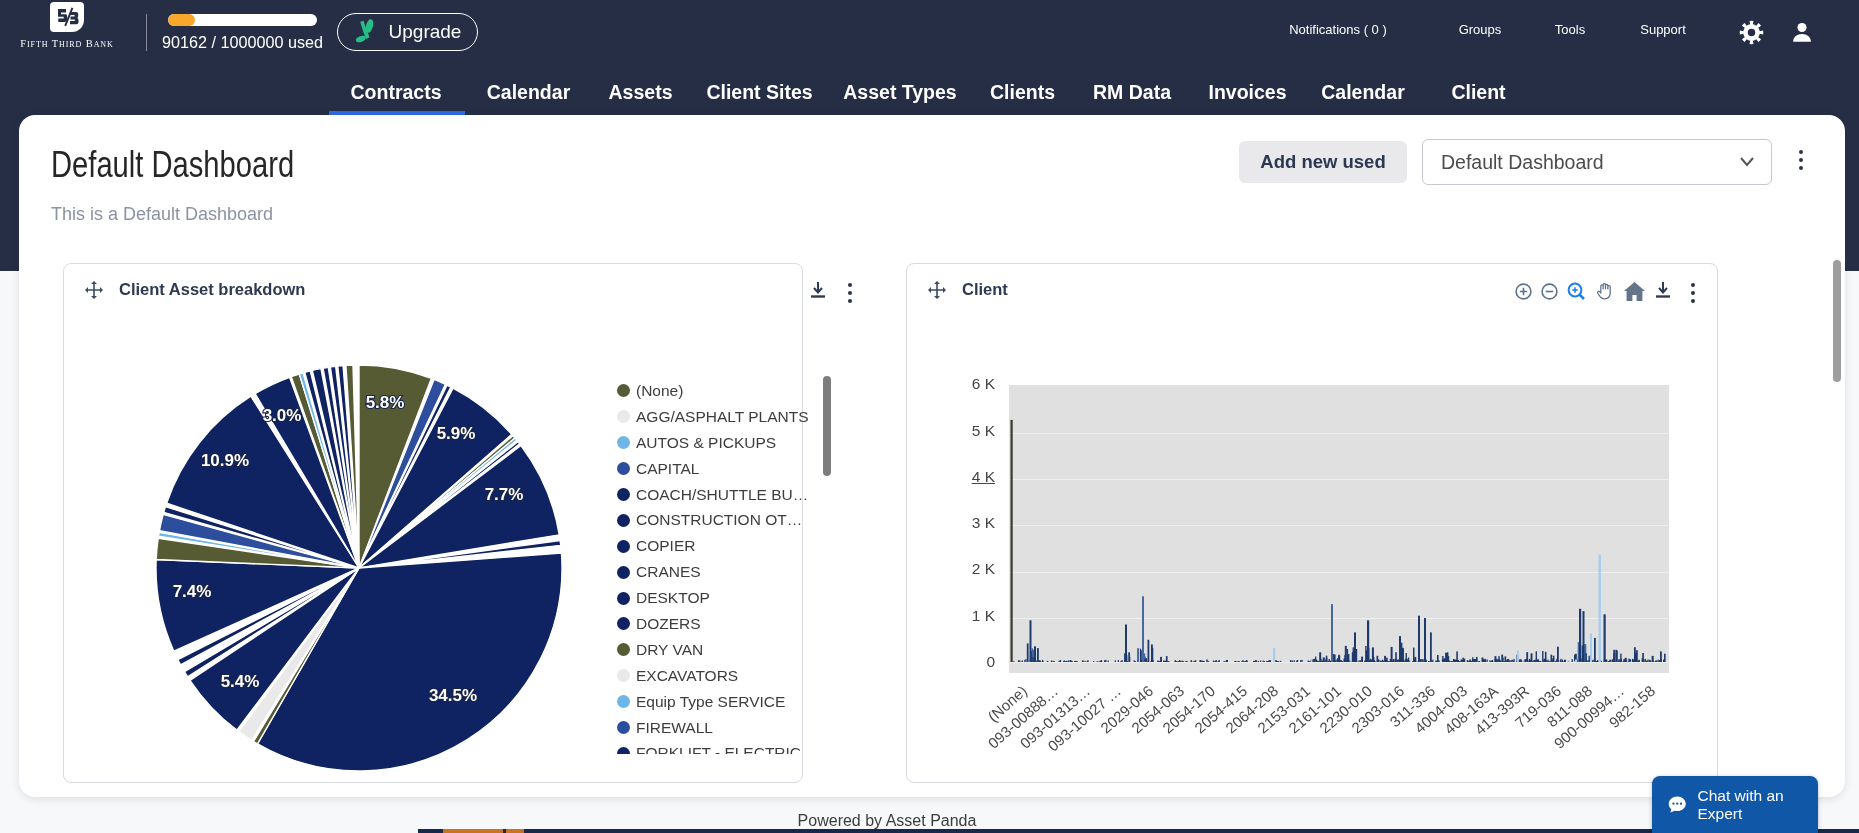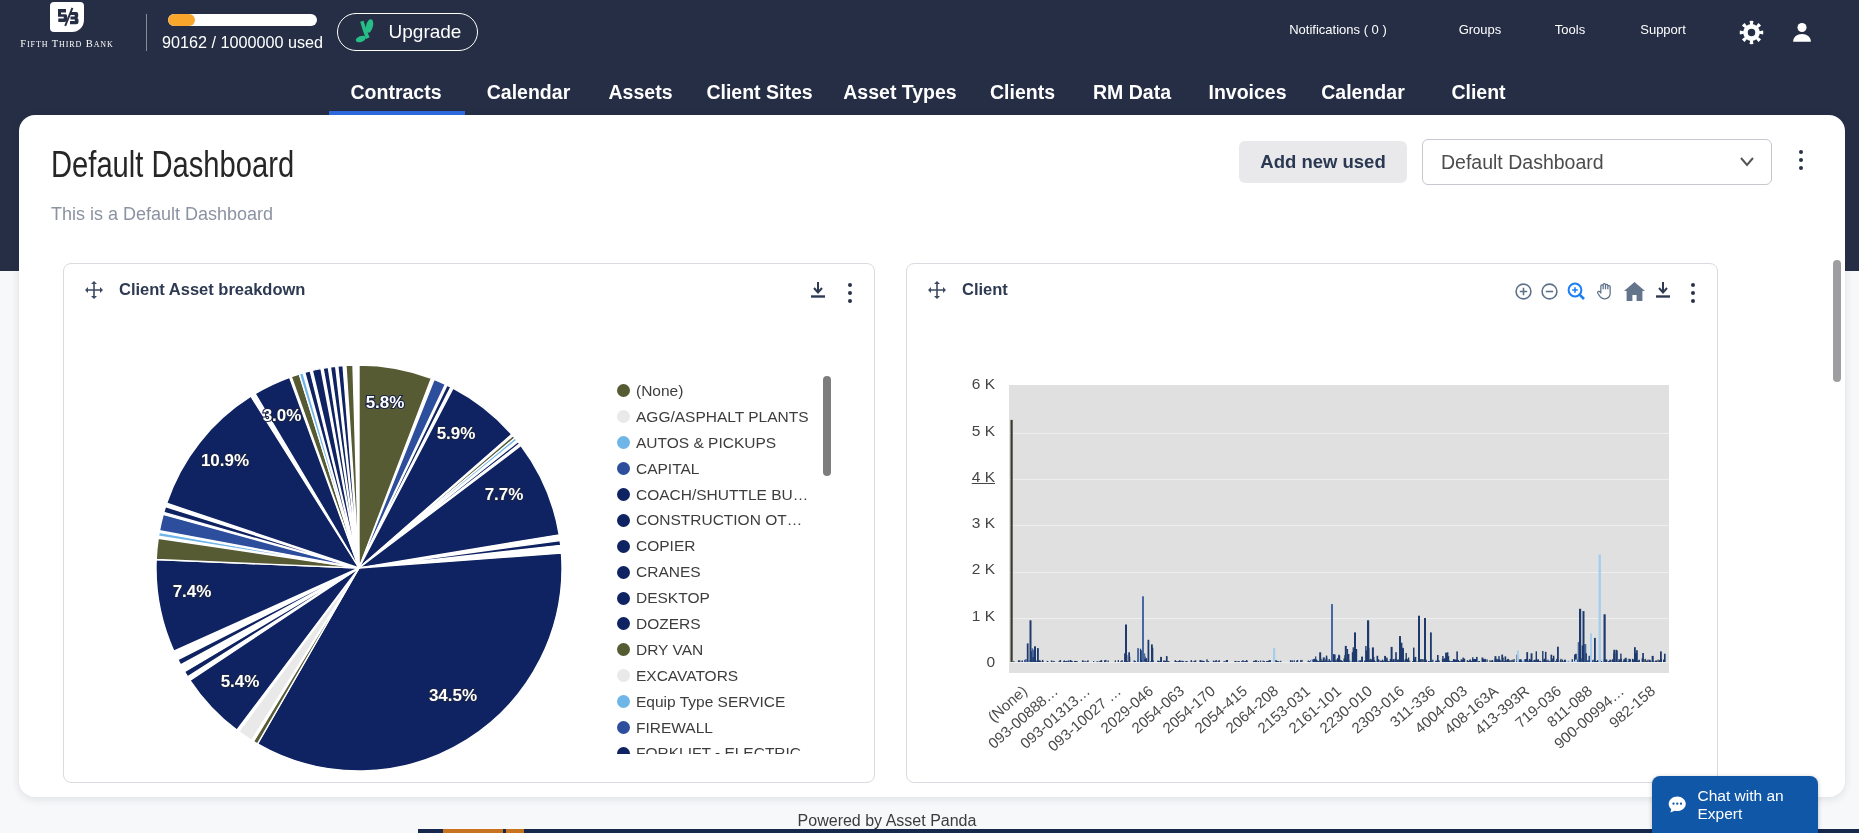--- a/index.html
+++ b/index.html
@@ -24,21 +24,21 @@
   .card { position:absolute; left:19px; top:115px; width:1826px; height:682px; background:#fff; border-radius:16px; box-shadow:0 2px 8px rgba(30,40,70,.12); }
   h1 { position:absolute; left:51px; top:144px; font-size:36px; font-weight:400; color:#262626; transform:scaleX(.81); transform-origin:0 0; white-space:nowrap;}
   .subtitle { position:absolute; left:51px; top:204px; font-size:18px; color:#8b92a2; }
   .addchart { position:absolute; left:1239px; top:141px; width:168px; height:42px; background:#e9e9ec; border-radius:6px; color:#2b3852; font-size:18.5px; font-weight:700; display:flex; align-items:center; justify-content:center; }
   .ddl { position:absolute; left:1422px; top:139px; width:350px; height:46px; border:1px solid #c6c8cf; border-radius:6px; color:#4c4c4c; font-size:19.5px; display:flex; align-items:center; padding-left:18px; }
   .ddl svg { position:absolute; right:16px; top:16px; }
   .kebab { position:absolute; width:4px; color:#2b3346; }
   .kebab i, .kebab b { display:block; width:4px; height:4px; border-radius:50%; background:#2b3346; margin:0 0 4px; }
   
   .ccard { position:absolute; top:263px; height:520px; background:#fff; border:1px solid #d8dbe0; border-radius:8px; }
-  .ccard.left { left:63px; width:812px; }
+  .ccard.left { left:63px; width:740px; }
   .ccard.right { left:906px; width:812px; }
   .ctitle { position:absolute; left:55px; top:16px; font-size:16.5px; font-weight:700; color:#2e3a52; }
   .micon { position:absolute; left:20px; top:16px; }
   
   .legend { position:absolute; left:553px; top:114px; width:200px; height:376px; overflow:hidden; font-size:15.5px; color:#3d3d3d; }
   .legend .li { display:flex; align-items:center; height:25.9px; white-space:nowrap; }
   .legend .dot { width:13px; height:13px; border-radius:50%; margin-right:6px; flex:0 0 13px; }
   .lscroll { position:absolute; left:759px; top:112px; width:8px; height:100px; background:#7d7d7d; border-radius:4px; }
   
   .plot { position:absolute; left:102px; top:121px; width:660px; height:288px; background:#e0e0e0; }

